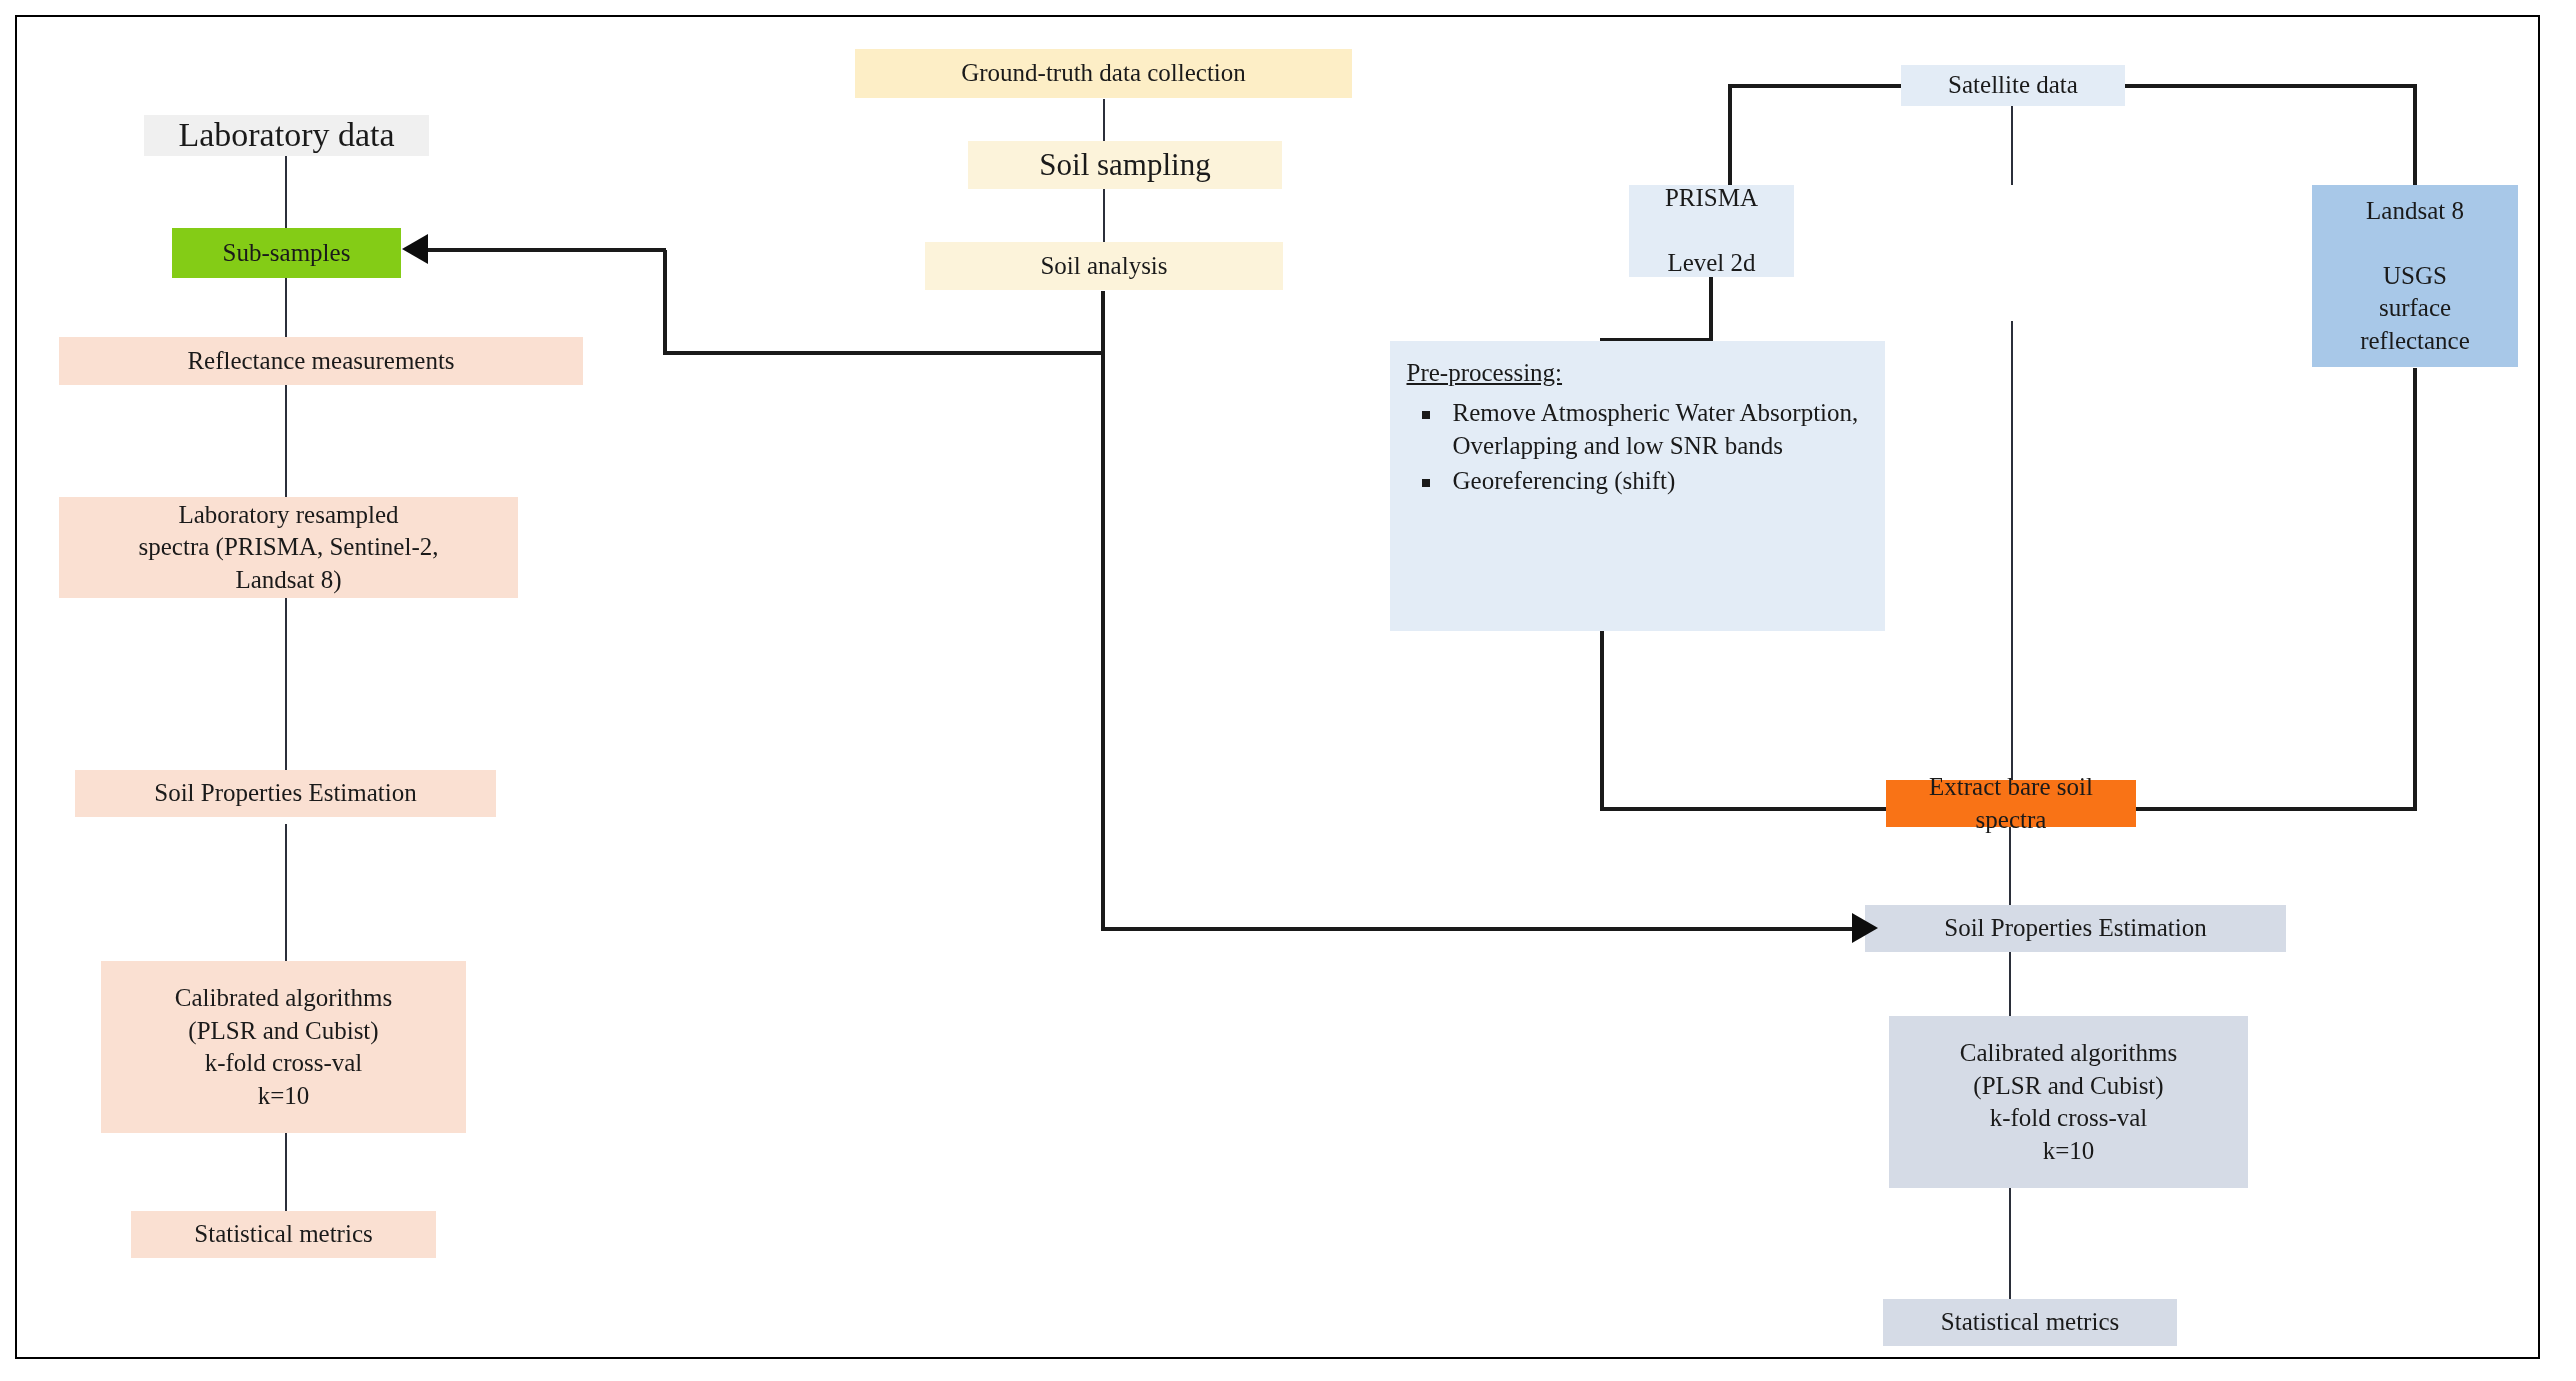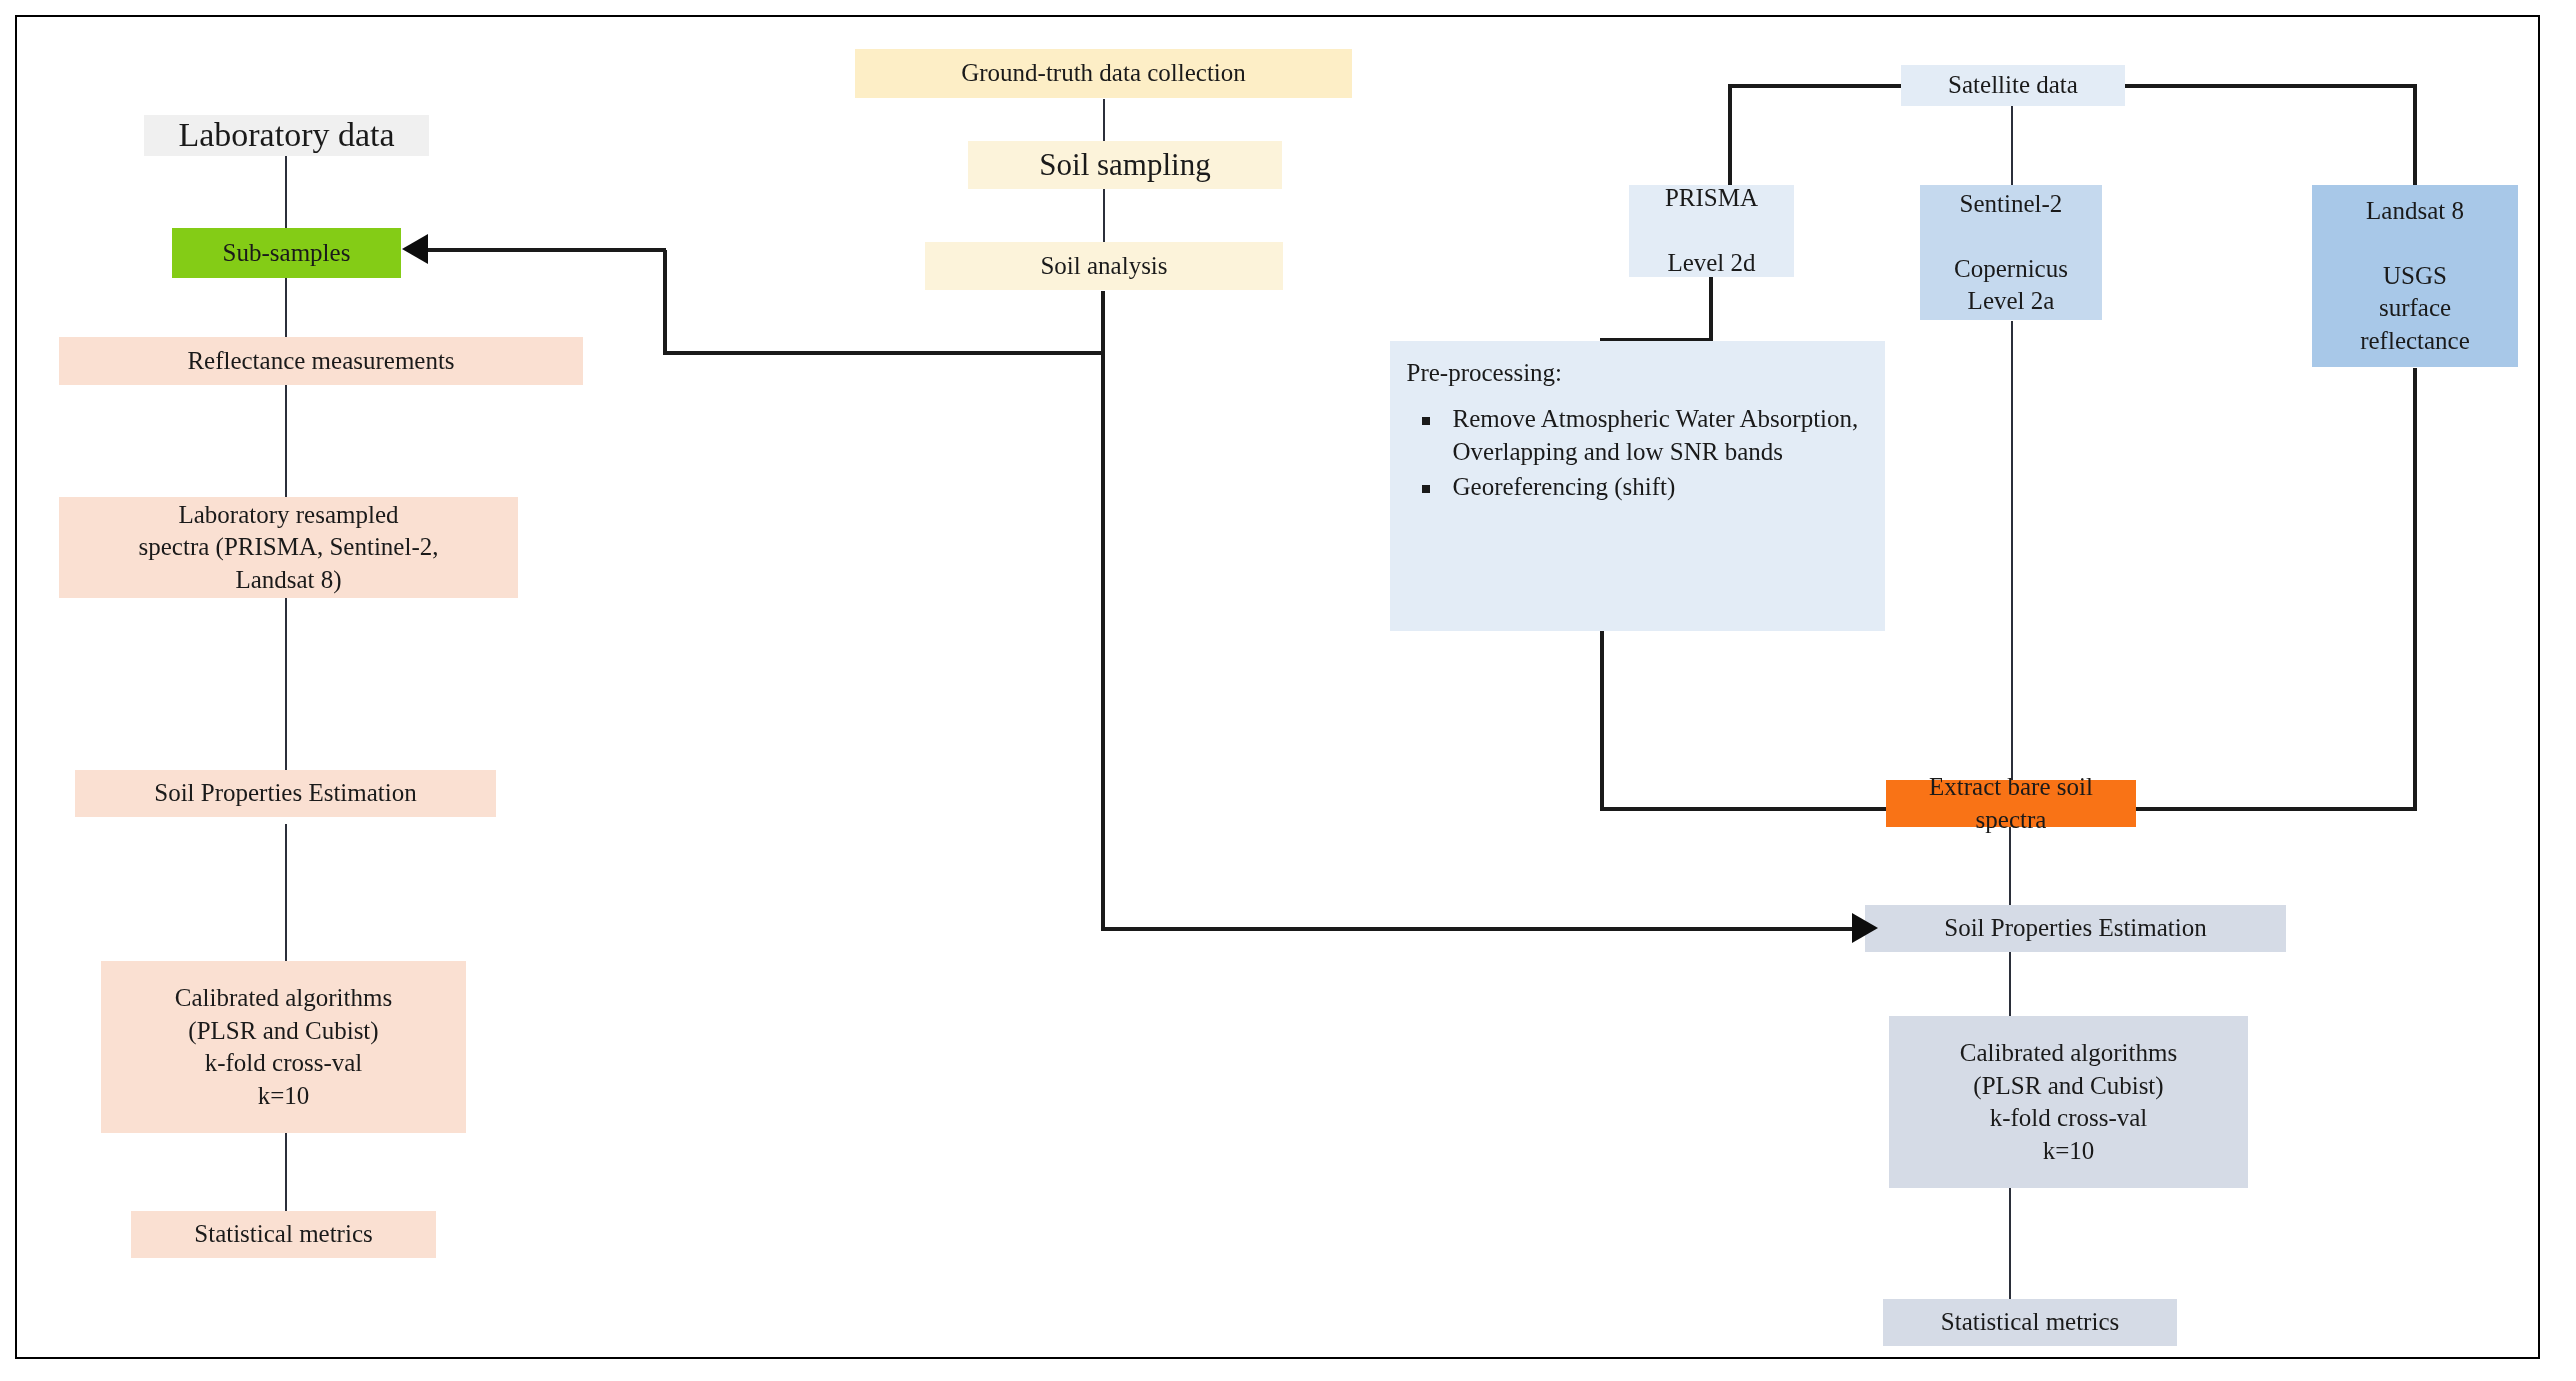--- a/index.html
+++ b/index.html
@@ -13,21 +13,21 @@
   .lbl{white-space:pre-line;}
   
   .ln{position:absolute;background:#2b2f3a;z-index:2;}
   .lnk{position:absolute;background:#1a1a1a;z-index:3;}
   .arrow{position:absolute;width:0;height:0;z-index:6;}
   .arrow-left{border-top:15.3px solid transparent;border-bottom:15.3px solid transparent;border-right:26px solid #0d0d0d;}
   .arrow-right{border-top:15.3px solid transparent;border-bottom:15.3px solid transparent;border-left:26px solid #0d0d0d;}
   
   #preproc{position:absolute;display:block;text-align:left;padding:15.3px 13px 15.3px 16.5px;z-index:5;
            color:#1a1a1a;line-height:1.34;}
-  #preproc .pp-title{display:inline-block;margin-bottom:12px;}
+  #preproc .pp-title{text-decoration:underline;display:inline-block;margin-bottom:6px;}
   #preproc ul{list-style:none;margin:0;padding:0;}
   #preproc li{position:relative;padding-left:46px;margin:0 0 1.2px 0;}
   #preproc li:before{content:"";position:absolute;left:15.3px;top:0.60em;width:8.2px;height:8.2px;background:#1a1a1a;}
 </style>
 </head>
 <body>
 
 <div id="stage">
   <div id="frame"></div>
 
@@ -106,27 +106,20 @@
   <div class="lnk" style="left:2122px;top:84px;width:295px;height:3.5px;"></div>
   <div class="lnk" style="left:2413px;top:84px;width:3.5px;height:102px;"></div>
 
   <div class="node" style="left:1629px;top:185px;width:165px;height:92px;background:#e3ecf6;font-size:25px;">
     <span>
       <span class="bold">PRISMA</span><br>
       <span>Level 2d</span>
     </span>
   </div>
 
-  <div class="node" style="left:1920px;top:185px;width:182px;height:135px;background:#c5d9ee;font-size:25px;">
-    <span>
-      <span class="bold">Sentinel-2</span><br>
-      <span class="lbl">Copernicus
-Level 2a</span>
-    </span>
-  </div>
 
   <div class="node" style="left:2312px;top:185px;width:206px;height:182px;background:#a8c8e8;font-size:25px;">
     <span>
       <span class="bold">Landsat 8</span><br>
       <span class="lbl">USGS
 surface
 reflectance</span>
     </span>
   </div>
 

